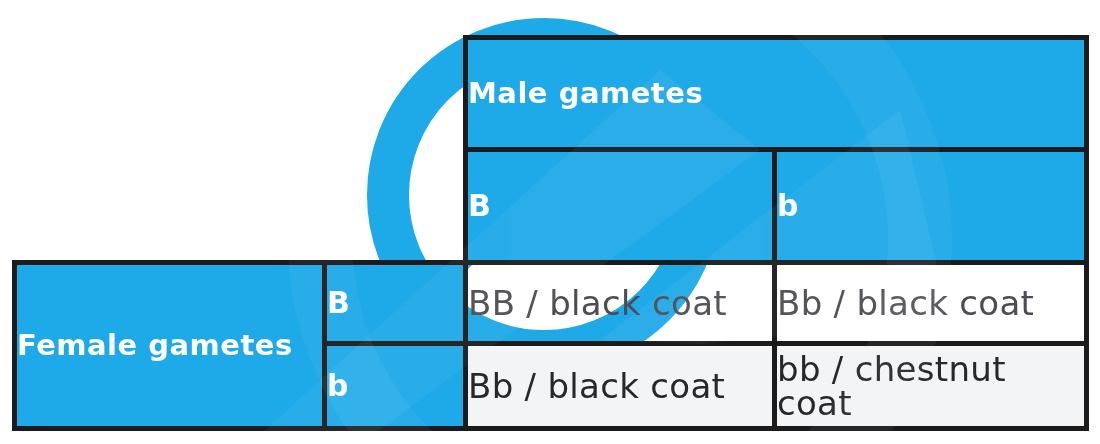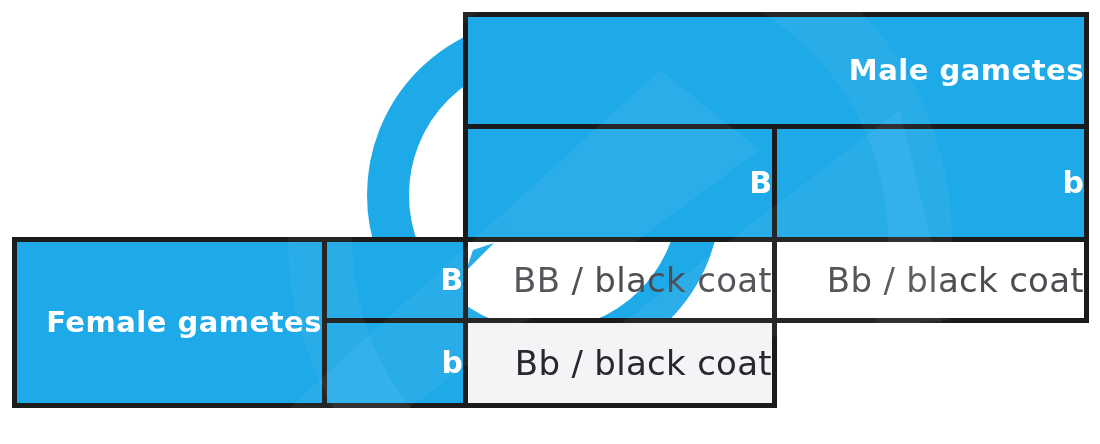--- a/index.html
+++ b/index.html
@@ -20,22 +20,23 @@
   .layer{
     position:absolute;left:0;top:0;width:1100px;height:444px;
     pointer-events:none;
   }
   .arc-layer{z-index:1;}
   .watermark-layer{z-index:3;}
   .cell{
     position:absolute;
     box-sizing:border-box;
     border:5px solid var(--grid-border);
-    display:flex;align-items:center;justify-content:flex-end;
+    display:flex;align-items:center;justify-content:flex-start;
     z-index:2;
+    margin-top:23px;
   }
   .blue{background:var(--brand-blue);}
   .light{background:var(--result-cell-bg);}
   .clear{background:transparent;}
   .hdr{
     color:var(--header-text);
     font-size:29px;font-weight:700;letter-spacing:.5px;line-height:1;
   }
   .allele{
     color:var(--header-text);
@@ -84,20 +85,23 @@
   <div class="cell clear" style="left:463px;top:237px;width:314px;height:86px">
     <span class="res faded">BB / black coat</span>
   </div>
   <div class="cell clear" style="left:772px;top:237px;width:317px;height:86px">
     <span class="res faded">Bb / black coat</span>
   </div>
 
   <div class="cell light" style="left:463px;top:318px;width:314px;height:90px">
     <span class="res">Bb / black coat</span>
   </div>
+  <div class="cell light" style="left:772px;top:318px;width:317px;height:90px">
+    <span class="res">bb / chestnut coat</span>
+  </div>
 
   <svg class="layer watermark-layer" viewBox="0 0 1100 444">
     <g opacity="0.05" fill="#ffffff" stroke="none">
       <polygon points="250,444 660,70 760,150 360,444"></polygon>
       <polygon points="600,340 900,110 950,320 700,344"></polygon>
     </g>
     <circle cx="620" cy="240" r="300" fill="none" stroke="#ffffff" stroke-opacity="0.05" stroke-width="64"></circle>
   </svg>
 
 </div>

